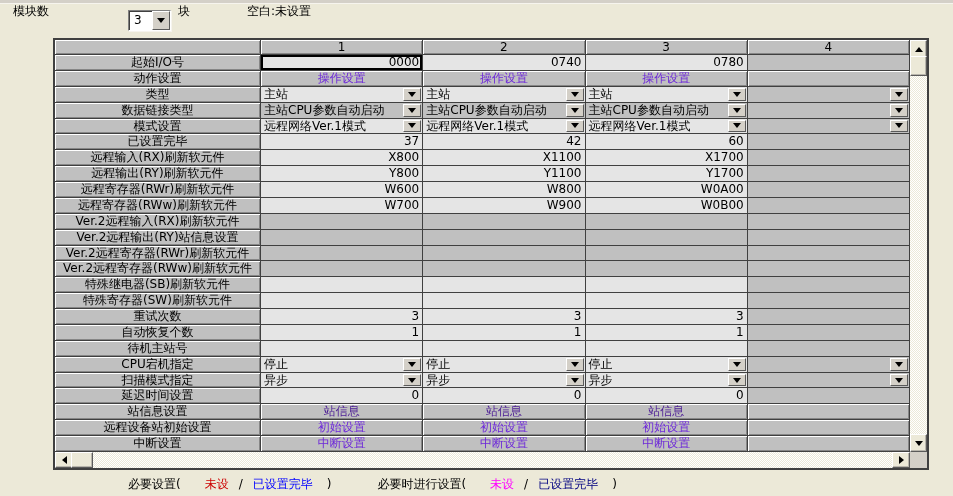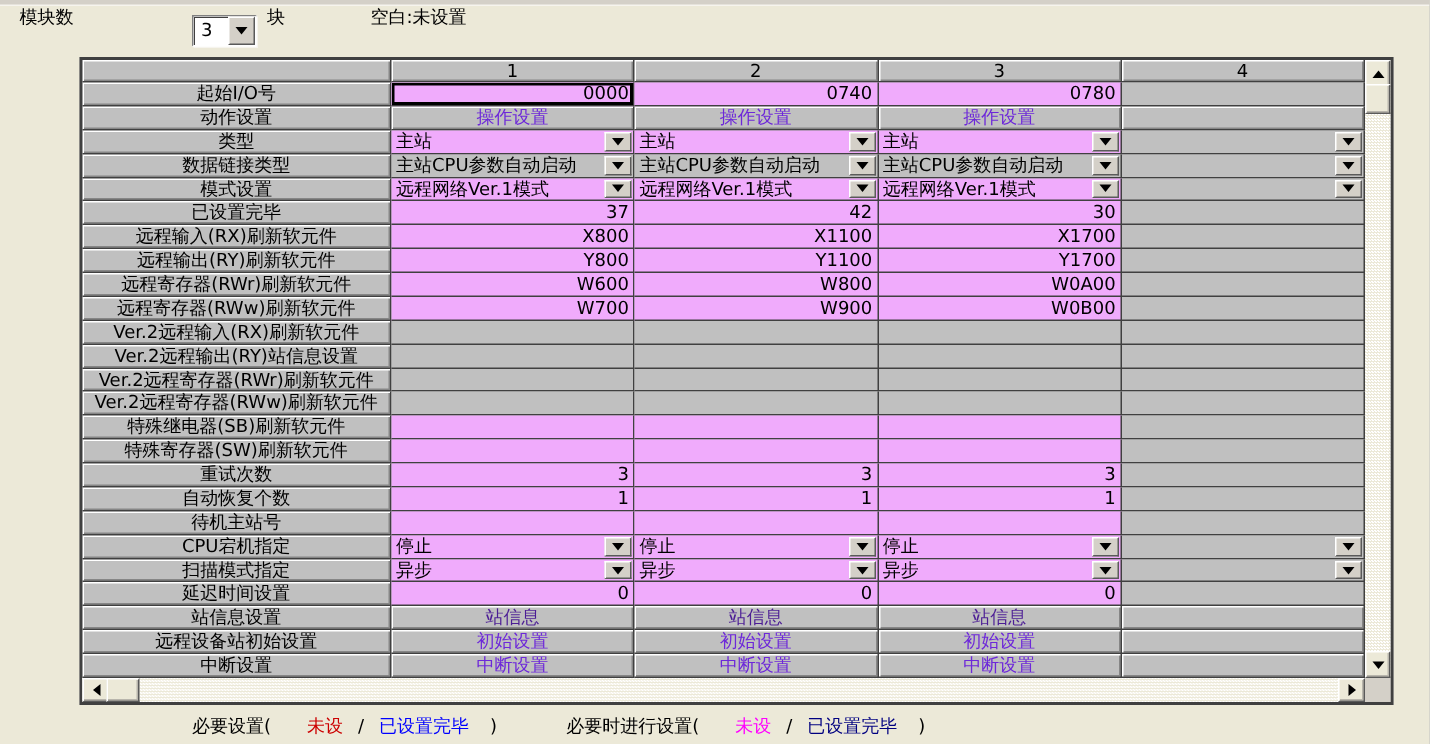--- a/index.html
+++ b/index.html
@@ -38,21 +38,21 @@
   }
   .cell{
     position:relative;overflow:hidden;white-space:nowrap;
     border-right:1px solid #404040;border-bottom:1px solid #404040;
     line-height:15px;font-size:12px;
   }
   .raised{
     background:#c0c0c0;text-align:center;
     box-shadow:inset 1px 1px 0 #fff, inset -1px -1px 0 #868686;
   }
-  .white{background:#f0abfc;}
+  .white{background:#e5e5e5;}
   .gray{background:#c0c0c0;}
   .combogray{background:#c0c0c0;}
   .num{text-align:right;padding-right:3px;}
   .selected{box-shadow:inset 0 0 0 2px #000;}
   .combo-text{position:absolute;left:3px;top:0;}
   .combo-btn{
     position:absolute;right:1px;top:1px;bottom:1px;width:16px;
     background:#d4d0c8;border:1px solid;border-color:#fff #5a5a5a #5a5a5a #fff;
     display:flex;align-items:center;justify-content:center;
   }
@@ -196,21 +196,21 @@
         </span>
       </div>
       <div class="cell gray">
         <span class="combo-btn">
           <span class="tri-down"></span>
         </span>
       </div>
       <div class="cell raised">已设置完毕</div>
       <div class="cell white num">37</div>
       <div class="cell white num">42</div>
-      <div class="cell white num">30</div>
+      <div class="cell white num">60</div>
       <div class="cell gray"></div>
       <div class="cell raised">远程输入(RX)刷新软元件</div>
       <div class="cell white num">X800</div>
       <div class="cell white num">X1100</div>
       <div class="cell white num">X1700</div>
       <div class="cell gray"></div>
       <div class="cell raised">远程输出(RY)刷新软元件</div>
       <div class="cell white num">Y800</div>
       <div class="cell white num">Y1100</div>
       <div class="cell white num">Y1700</div>

